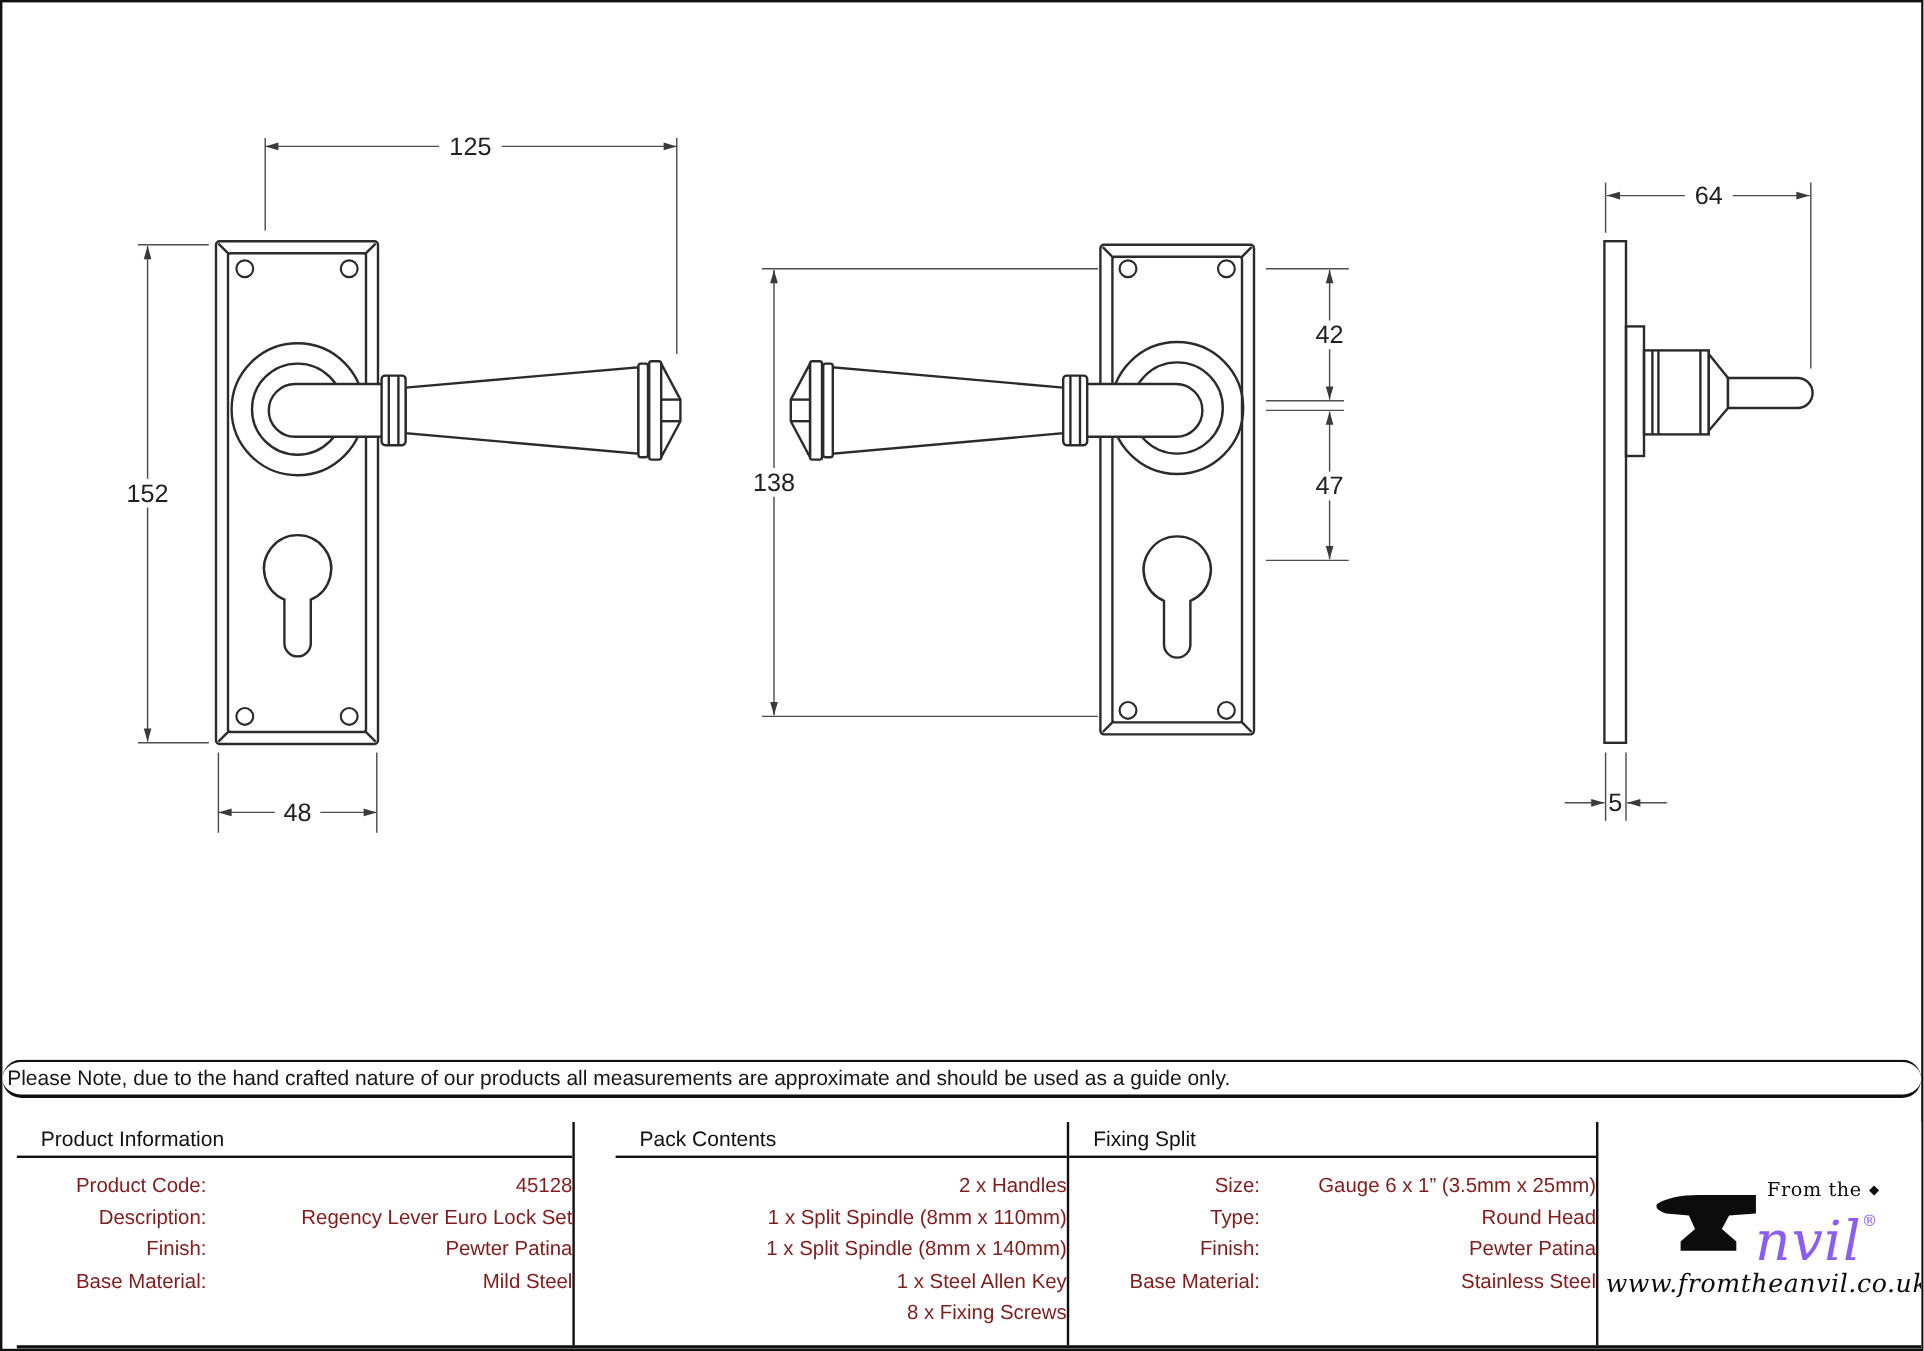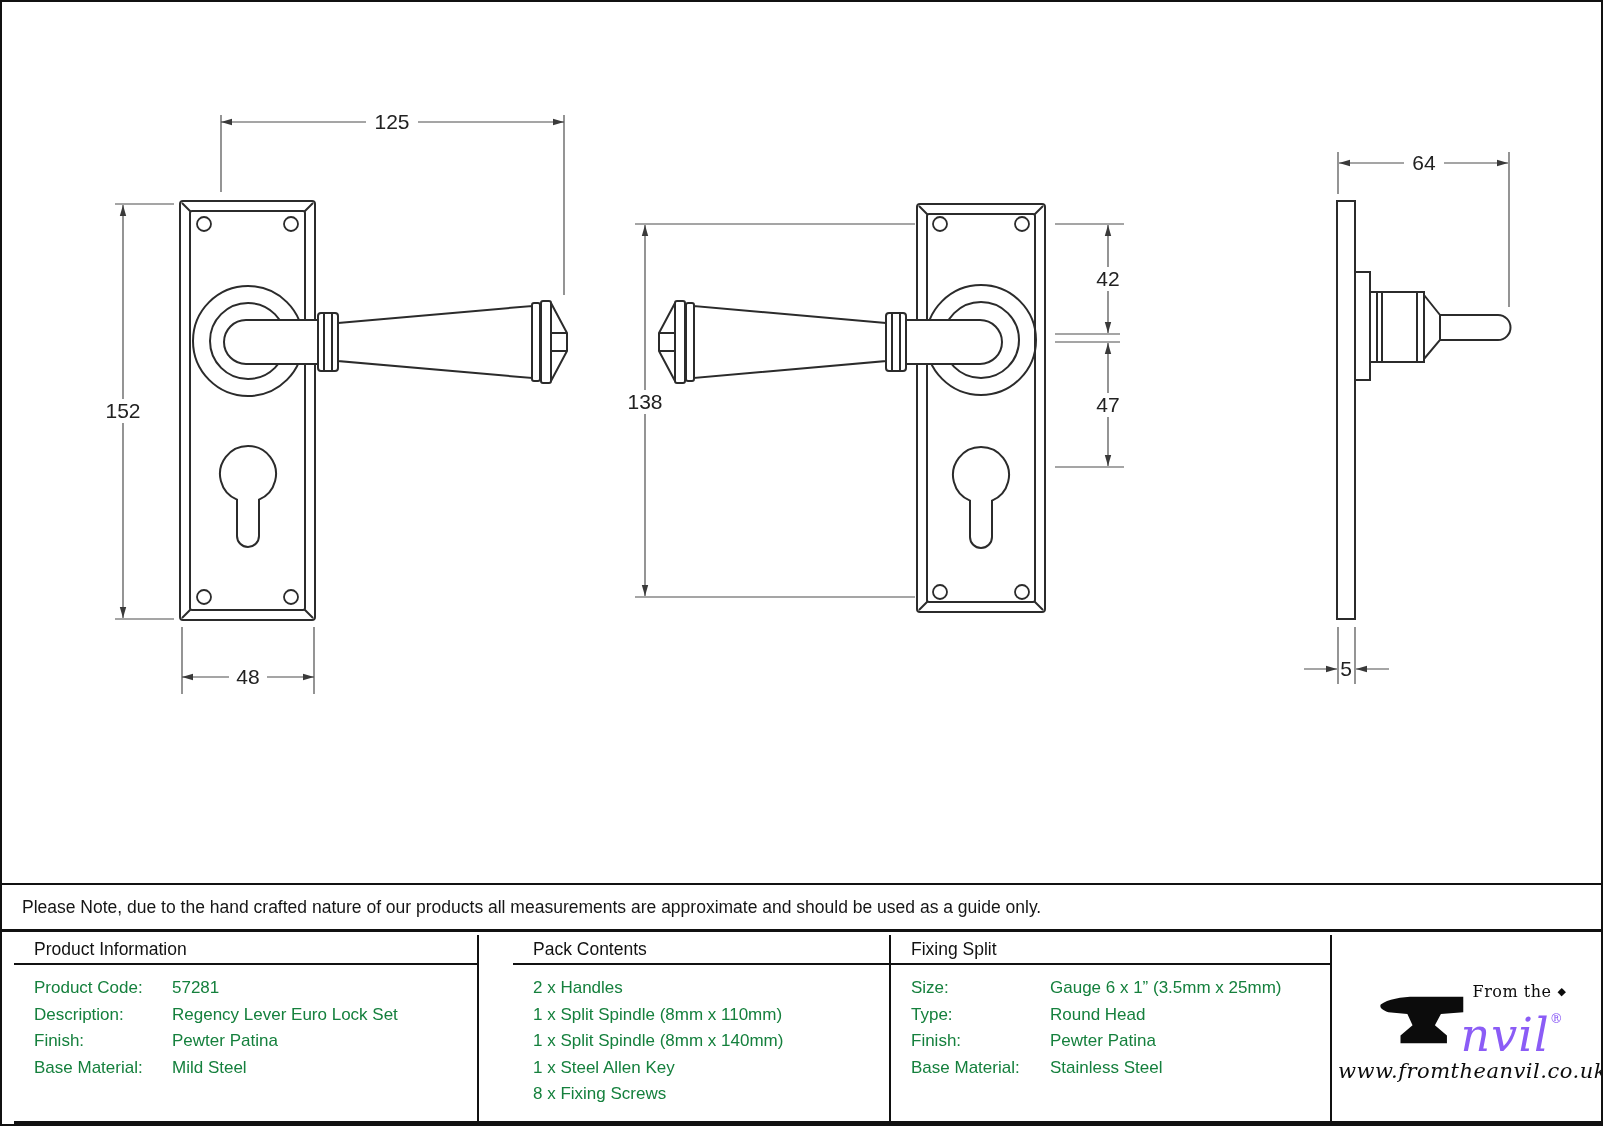--- a/index.html
+++ b/index.html
@@ -4,49 +4,49 @@
 <style>
   html,body{margin:0;padding:0;background:#e8e8e8;}
   .sheet{
     position:relative;width:1603px;height:1126px;background:#ffffff;
     border:2px solid #111;box-sizing:border-box;overflow:hidden;
     font-family:"Liberation Sans",sans-serif;color:#1c1c1c;
   }
   .drawing-svg{position:absolute;left:0;top:0;}
   
   .note{
-    position:absolute;left:0;top:881px;width:100%;height:49px;box-sizing:border-box;
+    position:absolute;left:0;top:881px;width:100%;height:32px;box-sizing:border-box;
     border-top:2px solid #111;border-bottom:3px solid #111;
-    display:flex;align-items:center;padding-left:20px;
-    font-size:17.5px;color:#161616;background:#fff;
+    display:flex;align-items:center;padding-left:4px;
+    font-size:17.5px;color:#161616;background:#fff;border-radius:20px;
   }
   
   .info-table{
     position:absolute;left:12px;top:933px;width:100%;height:189px;box-sizing:border-box;
     display:flex;background:#fff;border-bottom:3px solid #111;
   }
   .col{box-sizing:border-box;height:100%;}
   .col.bordered{border-right:2px solid #111;}
   .c1{width:465px;}
   .c2{width:412px;padding-left:34px;}
   .c3{width:441px;}
   .c4{flex:1;display:flex;align-items:center;justify-content:center;}
   .col-h{
     height:30px;box-sizing:border-box;border-bottom:2px solid #111;
     display:flex;align-items:center;padding-left:20px;font-size:17.5px;color:#111;
   }
-  .col-b{padding:10px 0 0 20px;font-size:17px;color:#15803d;}
+  .col-b{padding:10px 0 0 20px;font-size:17px;color:#7f1d1d;text-align:right;}
   .grid2{display:grid;grid-template-columns:138px 1fr;line-height:26.5px;}
   .c3 .grid2{grid-template-columns:139px 1fr;}
   .list{line-height:26.5px;}
   
   .logo{display:flex;flex-direction:column;align-items:center;margin-top:8px;}
   .logo-top{display:flex;align-items:flex-end;}
   .anvil-svg{margin:0 -4px 4px 0;}
-  .logo-right{display:flex;flex-direction:column;align-items:flex-start;}
+  .logo-right{display:flex;flex-direction:column;align-items:center;}
   .logo-tag{font-family:"DejaVu Serif",serif;font-size:16px;color:#0c0c0c;letter-spacing:.5px;display:flex;align-items:center;gap:6px;margin-left:12px;}
   .logo-tag .diamond{font-size:11px;}
   .logo-word{font-family:"DejaVu Serif",serif;font-size:46px;line-height:40px;color:#8b5cf6;letter-spacing:1px;margin-top:-2px;font-style:italic;}
   .logo-word sup{font-size:13px;vertical-align:28px;letter-spacing:0;}
   .logo-url{font-family:"DejaVu Serif",serif;font-style:italic;font-size:21px;color:#0c0c0c;letter-spacing:.5px;margin-top:4px;}
 </style>
 </head>
 <body>
 
 <div class="sheet">
@@ -211,21 +211,21 @@
   <div class="note">
     <span>Please Note, due to the hand crafted nature of our products all measurements are approximate and should be used as a guide only.</span>
   </div>
 
   <div class="info-table">
 
     <div class="col bordered c1">
       <div class="col-h">Product Information</div>
       <div class="col-b grid2">
         <span>Product Code:</span>
-        <span>57281</span>
+        <span>45128</span>
         <span>Description:</span>
         <span>Regency Lever Euro Lock Set</span>
         <span>Finish:</span>
         <span>Pewter Patina</span>
         <span>Base Material:</span>
         <span>Mild Steel</span>
       </div>
     </div>
 
     <div class="col bordered c2">

